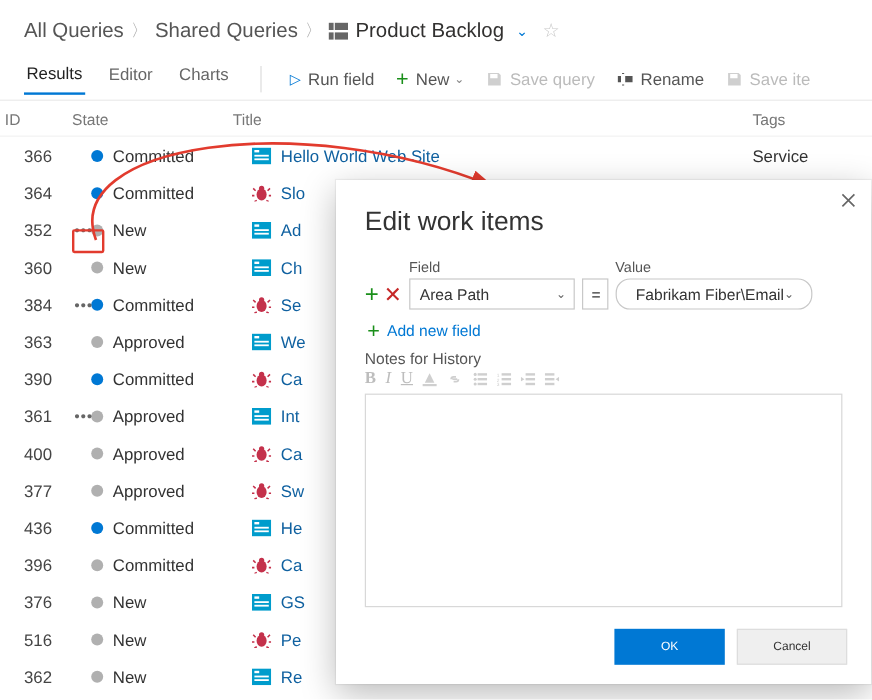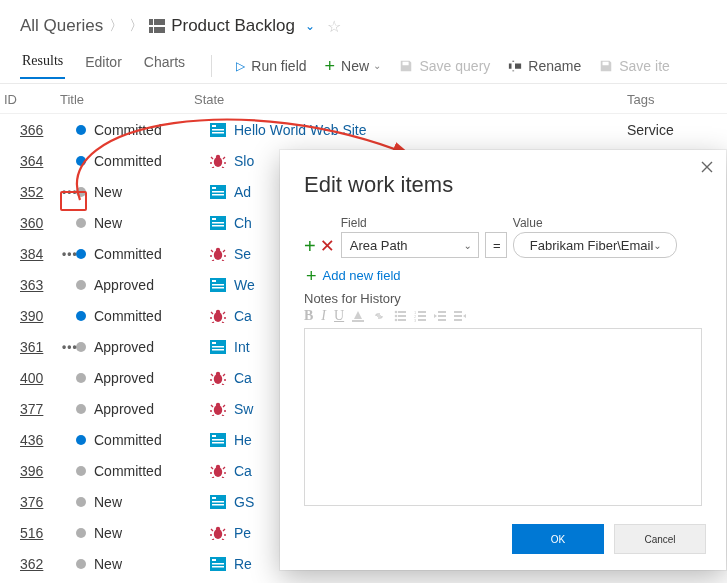--- a/index.html
+++ b/index.html
@@ -42,21 +42,21 @@
   
   .tabs-row {
     display: flex;
     align-items: center;
     padding: 0 20px;
     border-bottom: 1px solid #eaeaea;
     height: 36px;
     gap: 18px;
   }
   .tab { color:#666; padding:0 2px 8px 2px; cursor:pointer; }
-  .tab.active { color:#222; border-bottom:2px solid #0078d4; font-weight:400;font-family:Liberation Serif, serif; }
+  .tab.active { color:#222; border-bottom:2px solid #0078d4; font-weight:400; }
   .toolbar-divider { width:1px; height:22px; background:#ddd; margin:0 6px; }
   .cmd { display:flex; align-items:center; gap:6px; color:#555; cursor:pointer; font-size:14px; }
   .cmd.disabled { color:#bbb; }
   .cmd svg { width:14px; height:14px; }
   .cmd .plus { color:#1a8f1a; font-size:18px; line-height:14px; }
   .cmd .play { color:#0078d4; font-size:12px; }
   .cmd .chev-sm { font-size:10px; color:#888; margin-left:-2px; }
 
   
   .col-headers {
@@ -72,21 +72,21 @@
   .rows { }
   .row {
     display:grid;
     grid-template-columns: 56px 134px auto 80px;
     padding: 5px 20px 5px 20px;
     align-items:center;
     height:31px;
     font-size:14px;
   }
   .row:nth-child(odd){ background:#fff; }
-  .row .id { color:#444;text-decoration:underline; }
+  .row .id { color:#444; }
   .row .state { display:flex; align-items:center; gap:8px; color:#333; }
   .row .dot { width:10px; height:10px; border-radius:50%; display:inline-block; }
   .dot.blue { background:#0078d4; }
   .dot.grey { background:#b0b0b0; }
   .row .title-cell { display:flex; align-items:center; gap:8px; color:#1061a0; overflow:hidden; white-space:nowrap; }
   .row .title-cell a { color:#1061a0; text-decoration:none; }
   .row .elips { position:absolute; left:62px; color:#666; font-weight:bold; letter-spacing:1px; font-size:12px; }
   .row .tags { color:#333; }
   .kebab-highlight {
     position:absolute;
@@ -149,20 +149,21 @@
 
 </style>
 </head>
 <body>
 
 <div class="shell">
 
   <div class="breadcrumb">
     <a href="#">All Queries</a>
     <span class="chev">〉</span>
+    <a href="#">Shared Queries</a>
     <span class="chev">〉</span>
     <span class="icon-grid"></span>
     <a href="#" style="color:#323130">Product Backlog</a>
     <span class="chev-down">⌄</span>
     <span class="star">☆</span>
   </div>
 
   <div class="tabs-row">
     <div class="tab active">Results</div>
     <div class="tab">Editor</div>
@@ -192,22 +193,22 @@
     <div class="cmd disabled">
       <svg viewBox="0 0 16 16">
           <path fill="#cfcfcf" d="M2 2h10l2 2v10H2V2zm2 1v4h7V3H4zm1 7h6v3H5v-3z"></path>
         </svg>
       <span>Save ite</span>
     </div>
   </div>
 
   <div class="col-headers">
     <div>ID</div>
+    <div>State</div>
     <div>Title</div>
-    <div>State</div>
     <div>Tags</div>
   </div>
 
   <div class="rows" id="rows">
       <div class="row" style="position: relative;">
         <div class="id">366</div>
         <div class="state">
           <span class="dot blue"></span>
           <span>Committed</span>
         </div>

